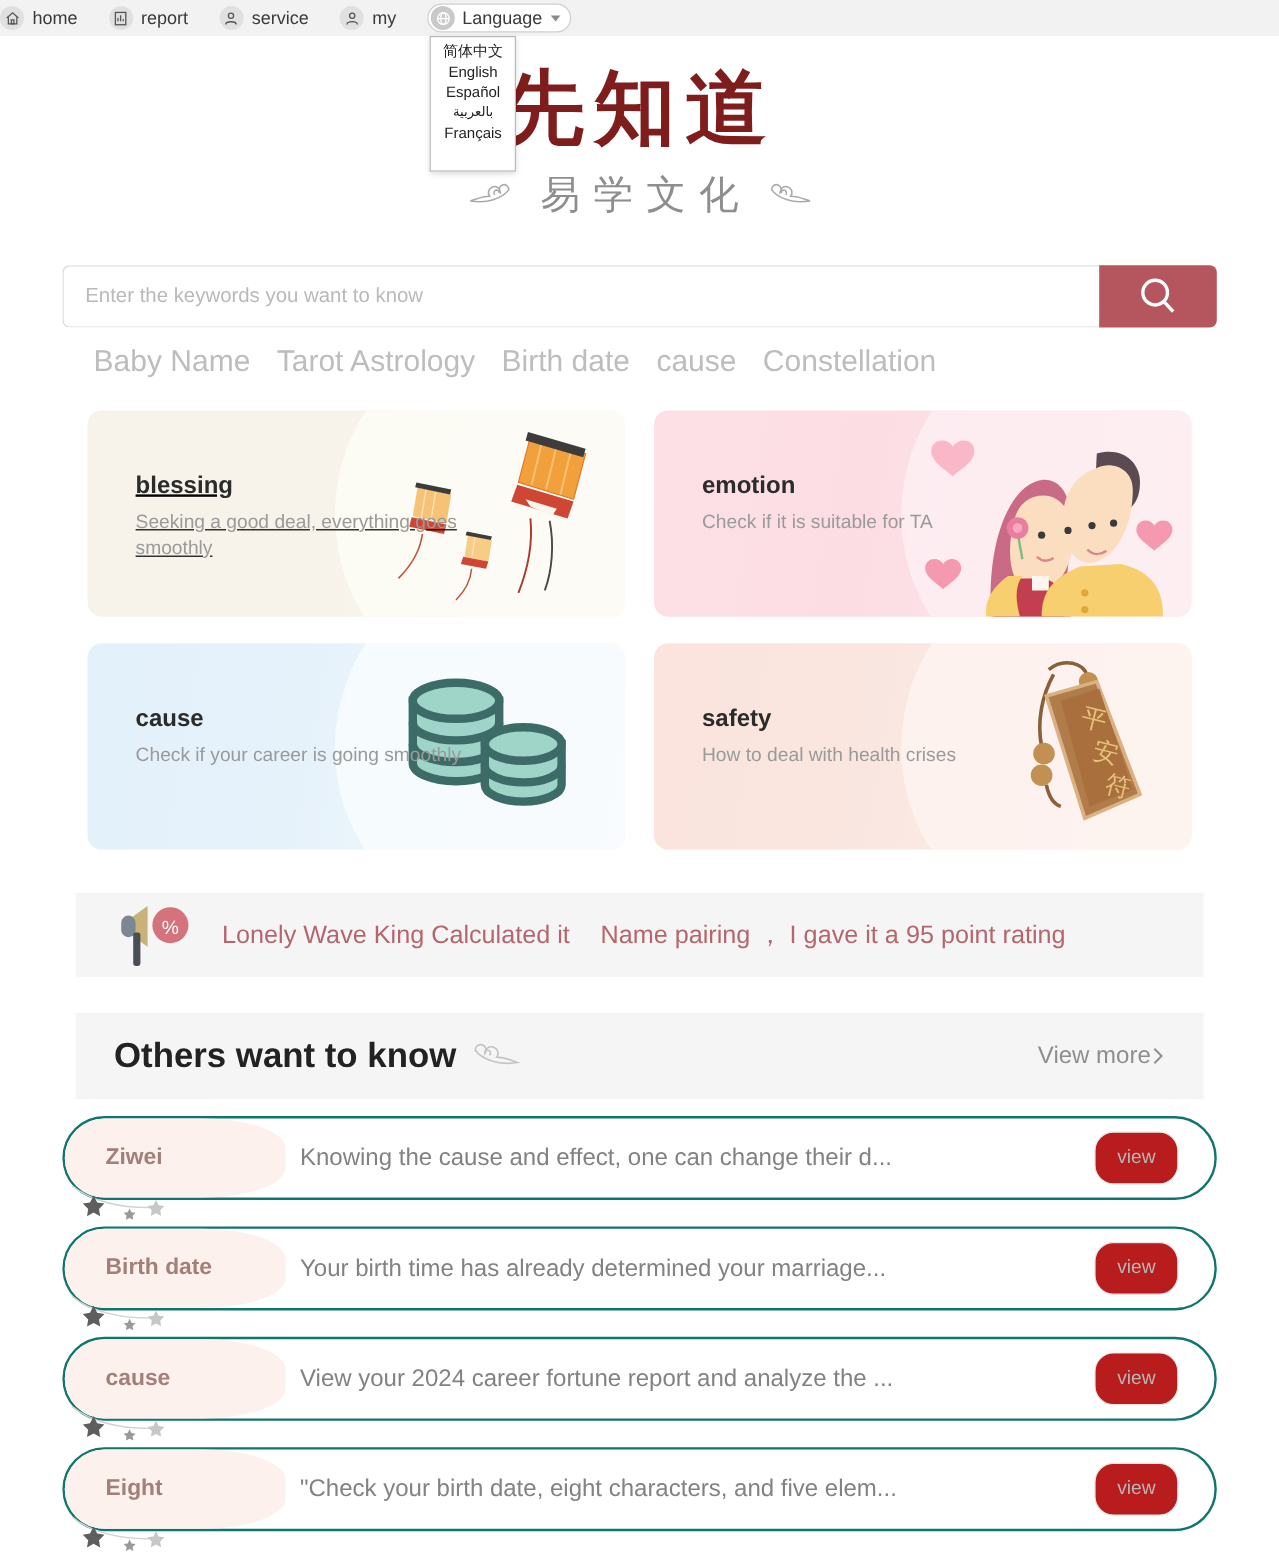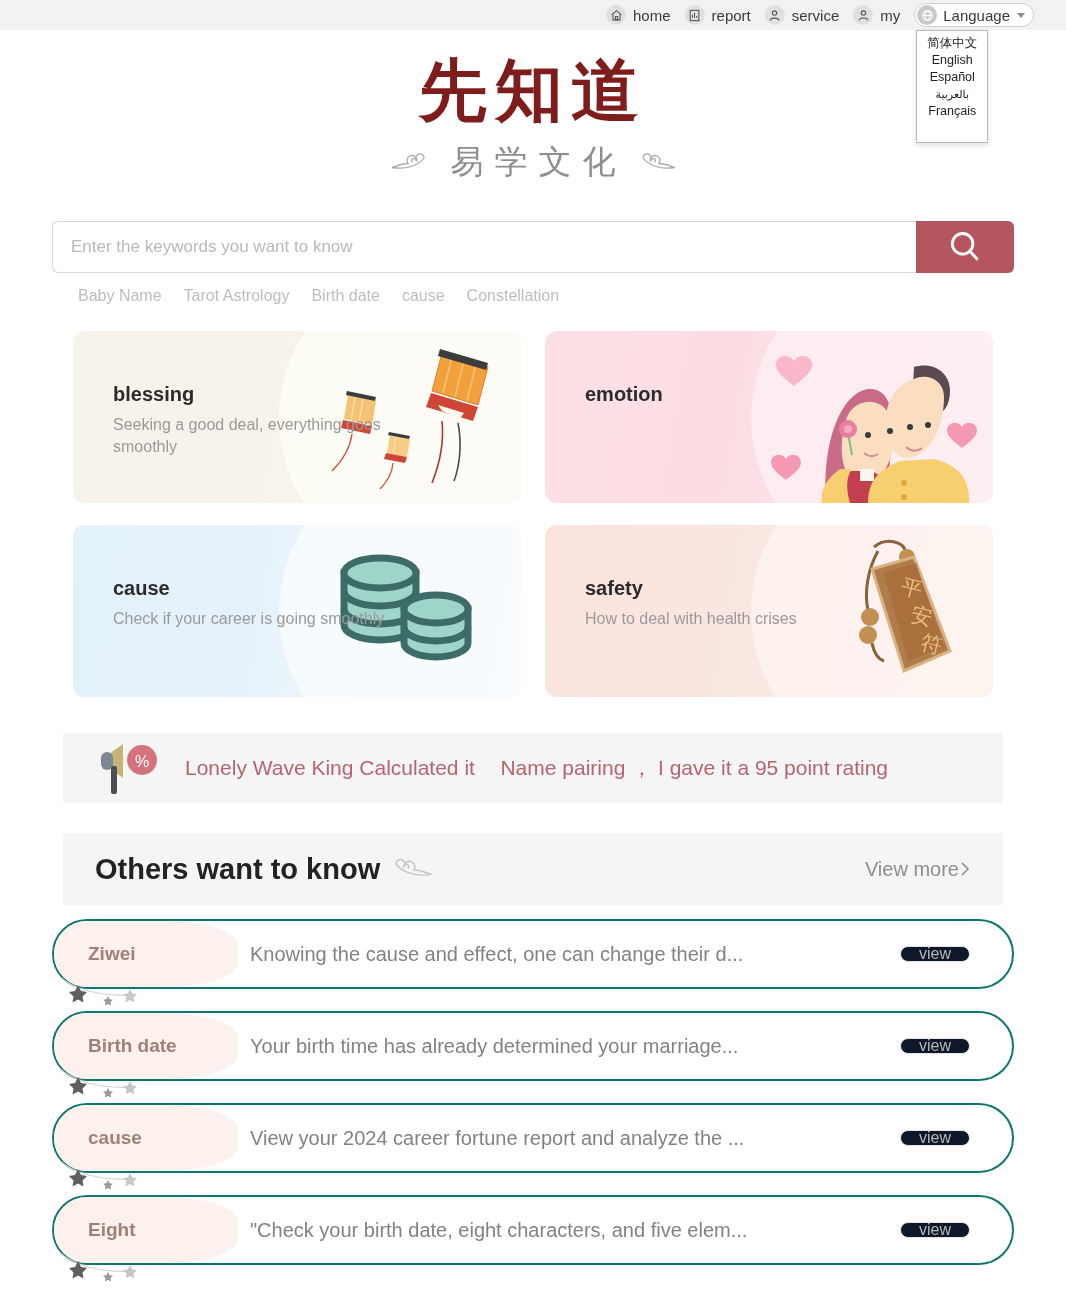--- a/index.html
+++ b/index.html
@@ -10,24 +10,23 @@
     font-family: "Liberation Sans", sans-serif;
     overflow: hidden;
   }
 
   
   .topbar {
     position: relative;
     height: 30px;
     background: #f2f2f2;
     display: flex;
-    justify-content: flex-end;
     align-items: center;
     padding-right: 32px;
-    gap: 14px;
+    gap: 26px;
     font-size: 15px;
     color: #3a3a3a;
   }
   .nav-item {
     display: flex;
     align-items: center;
     gap: 7px;
     cursor: pointer;
     white-space: nowrap;
   }
@@ -128,21 +127,21 @@
     border: none;
     border-radius: 0 6px 6px 0;
     display: flex; align-items: center; justify-content: center;
     cursor: pointer;
   }
   .hot-tags {
     width: 962px;
     margin: 14px auto 0;
     display: flex;
     gap: 22px;
-    font-size: 16px;
+    font-size: 25px;
     color: #bdbdbd;
     padding-left: 26px;
   }
   .hot-tags span { cursor: pointer; white-space: nowrap; }
 
   
   .cards {
     width: 920px;
     margin: 26px auto 0;
     display: grid;
@@ -181,21 +180,21 @@
     z-index: 3;
   }
   .card-art {
     position: absolute;
     right: 14px; bottom: 0; top: 0;
     width: 230px;
     z-index: 2;
   }
   .card-art svg { position: absolute; right: 0; top: 0; }
 
-  .c-blessing { background: linear-gradient(100deg,#f7f3eb 0%,#f7f3ea 45%,#fbf8f2 100%); }
+  .c-blessing { background: linear-gradient(100deg,#f7f3eb 0%,#f7f3ea 45%,#fbf8f2 100%); text-decoration: underline; }
   .c-blessing .arc { background: #fdfbf6; }
   .c-emotion  { background: linear-gradient(100deg,#fde0e6 0%,#fcdde4 40%,#fdeaef 100%); }
   .c-emotion .arc { background: #fdeef2; }
   .c-cause    { background: linear-gradient(100deg,#e3f1fa 0%,#e6f2fa 40%,#f4fafd 100%); }
   .c-cause .arc { background: #f8fcfe; }
   .c-safety   { background: linear-gradient(100deg,#fae4dd 0%,#fae6e0 40%,#fdf0ec 100%); }
   .c-safety .arc { background: #fdf3f0; }
 
   
   .announce {
@@ -261,25 +260,25 @@
   }
   .row-text {
     margin-left: 196px;
     font-size: 20px;
     color: #828282;
     white-space: nowrap;
     overflow: hidden;
   }
   .row-btn {
     position: absolute;
-    right: 42px;
-    width: 70px; height: 16px;
+    right: 30px;
+    width: 70px; height: 44px;
     border: 1px solid #e4e4e4;
     border-radius: 16px;
-    background: #0f172a;
+    background: #b91c1c;
     color: #b7b7b7;
     font-size: 16px;
     display: flex; align-items: center; justify-content: center;
     cursor: pointer;
     font-family: "Liberation Sans", sans-serif;
   }
   .row-stars {
     position: absolute;
     left: 6px; bottom: -20px;
     width: 110px; height: 34px;
@@ -449,20 +448,21 @@
         <path d="M136 130 C112 140 104 152 104 172 L205 172 C206 150 196 134 170 128 Z" fill="#f7cf6e"></path>
         <circle cx="140" cy="152" r="3" fill="#e0a83a"></circle>
         <circle cx="140" cy="166" r="3" fill="#e0a83a"></circle>
         <path d="M76 138 C62 148 56 160 58 172 L86 172 C82 158 82 146 88 138 Z" fill="#f7cf6e"></path>
         <path d="M88 124 L84 102" stroke="#7dbd84" stroke-width="2" fill="none"></path>
         <circle cx="84" cy="98" r="9" fill="#e87fa0"></circle>
         <circle cx="84" cy="98" r="4" fill="#f6a9c0"></circle>
       </svg>
     </div>
     <div class="card-title">emotion</div>
+    <div class="card-desc">Check if it is suitable for TA</div>
   </div>
 
   <div class="card c-cause">
     <div class="arc"></div>
     <div class="card-art">
       <svg width="215" height="172" viewBox="0 0 215 172">
         <g stroke="#3d6b68" stroke-width="7" fill="#9ed5c8">
           <path d="M52 48 v52 a36 15 0 0 0 72 0 v-52z"></path>
           <ellipse cx="88" cy="48" rx="36" ry="15"></ellipse>
           <path d="M52 66 a36 15 0 0 0 72 0" fill="none"></path>

